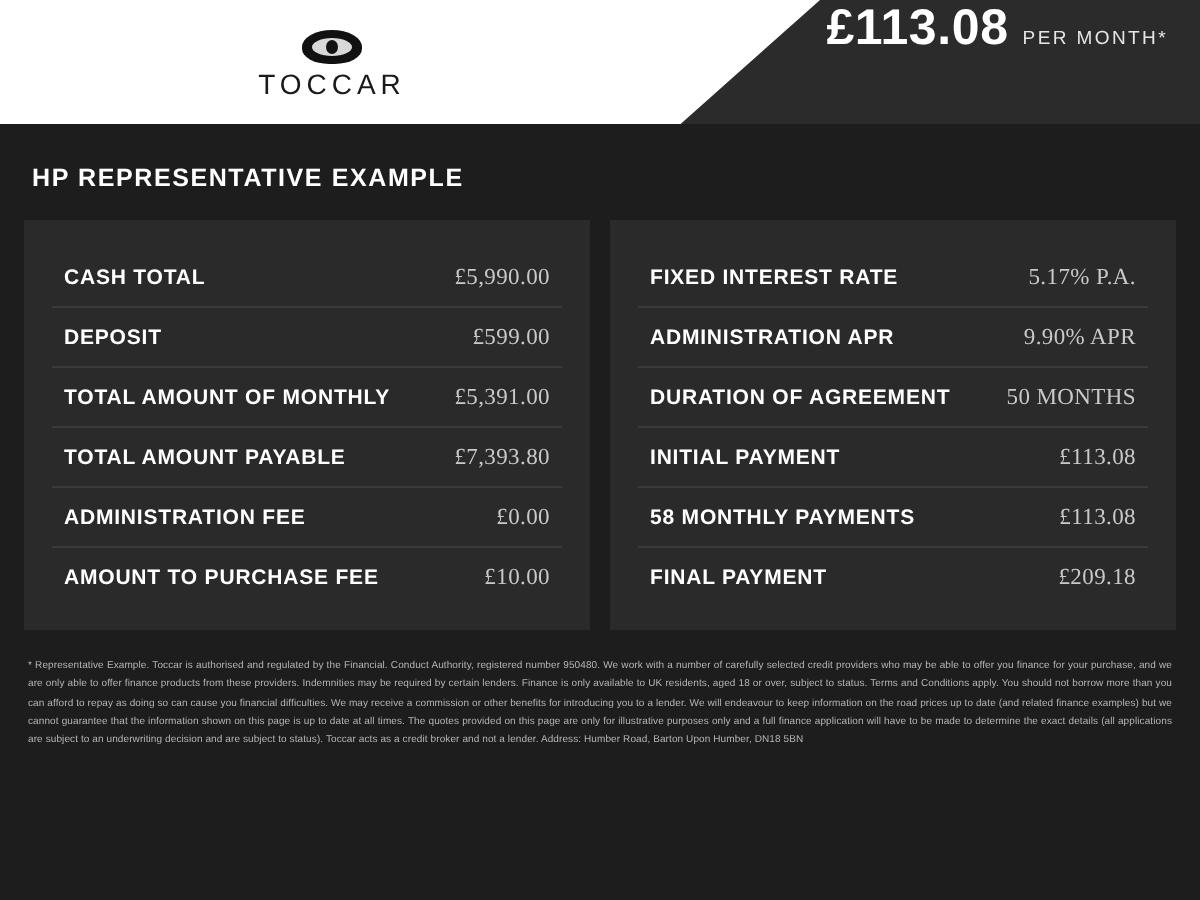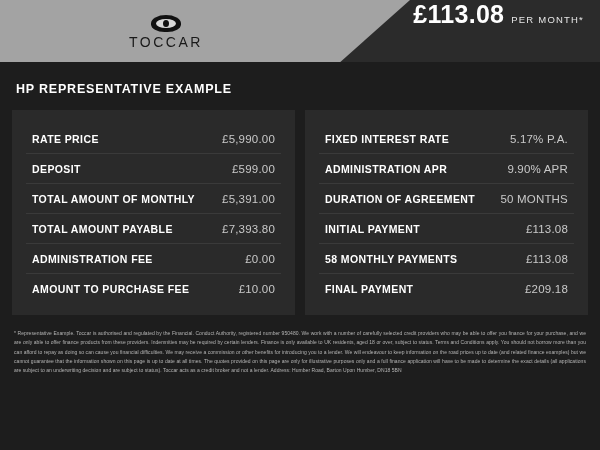--- a/index.html
+++ b/index.html
@@ -26,21 +26,21 @@
   .header {
     height: 62px;
     position: relative;
     display: flex;
     background: #2b2b2b;
     overflow: hidden;
     flex: 0 0 auto;
   }
   .header-left {
     width: 410px;
-    background: #a3a3a3;
+    background: #ffffff;
     position: relative;
     display: flex;
     align-items: center;
     justify-content: center;
     clip-path: polygon(0 0, 100% 0, 83% 100%, 0 100%);
   }
   .brand {
     display: flex;
     flex-direction: column;
     align-items: center;
@@ -144,20 +144,21 @@
   .row-label {
     color: #ffffff;
     font-size: 10.5px;
     font-weight: bold;
     letter-spacing: 0.4px;
   }
   .row-value {
     color: #c9c9c9;
     font-size: 11.5px;
     letter-spacing: 0.2px;
+    font-family: Liberation Serif, serif;
   }
 
   
   .footer {
     padding: 14px 14px 8px 14px;
     color: #b5b5b5;
     font-size: 5px;
     line-height: 1.85;
     letter-spacing: 0.05px;
     text-align: justify;
@@ -183,21 +184,21 @@
   </div>
 
   <div class="title-bar">
     <div class="title">HP REPRESENTATIVE EXAMPLE</div>
   </div>
 
   <div class="panels">
 
     <div class="panel">
       <div class="row">
-        <span class="row-label">RATE PRICE</span>
+        <span class="row-label">CASH TOTAL</span>
         <span class="row-value">£5,990.00</span>
       </div>
       <div class="row">
         <span class="row-label">DEPOSIT</span>
         <span class="row-value">£599.00</span>
       </div>
       <div class="row">
         <span class="row-label">TOTAL AMOUNT OF MONTHLY</span>
         <span class="row-value">£5,391.00</span>
       </div>

